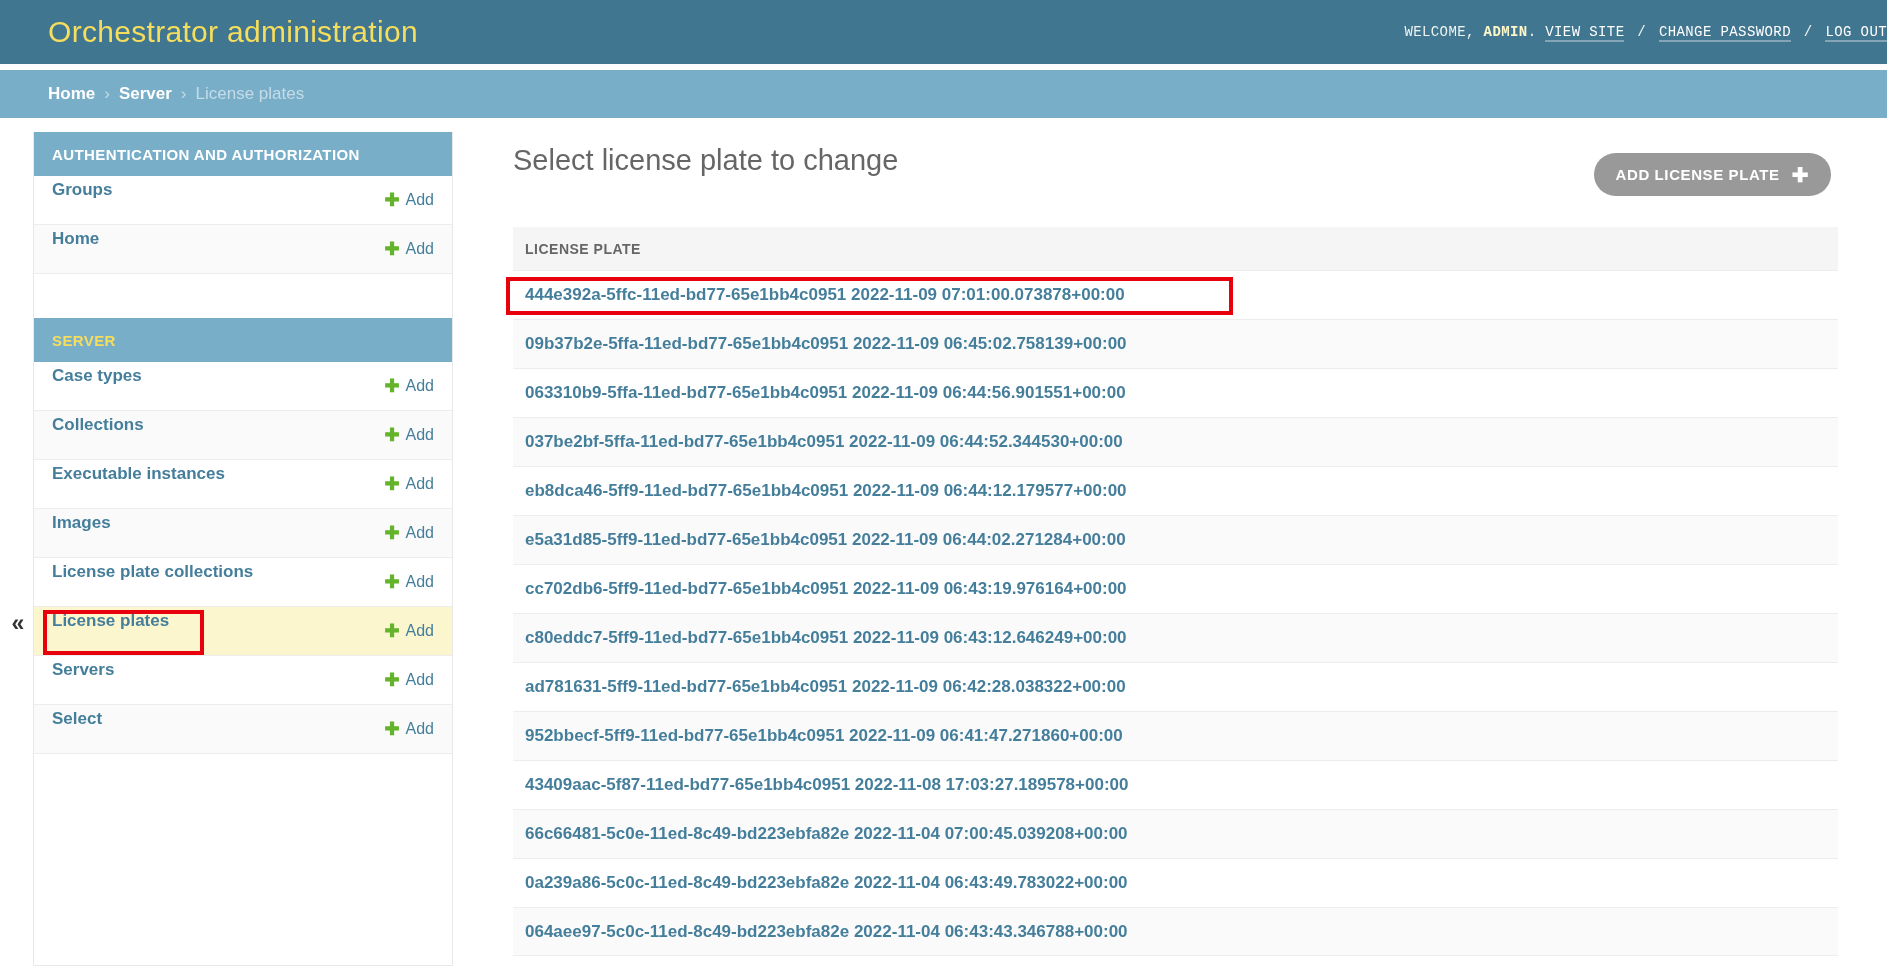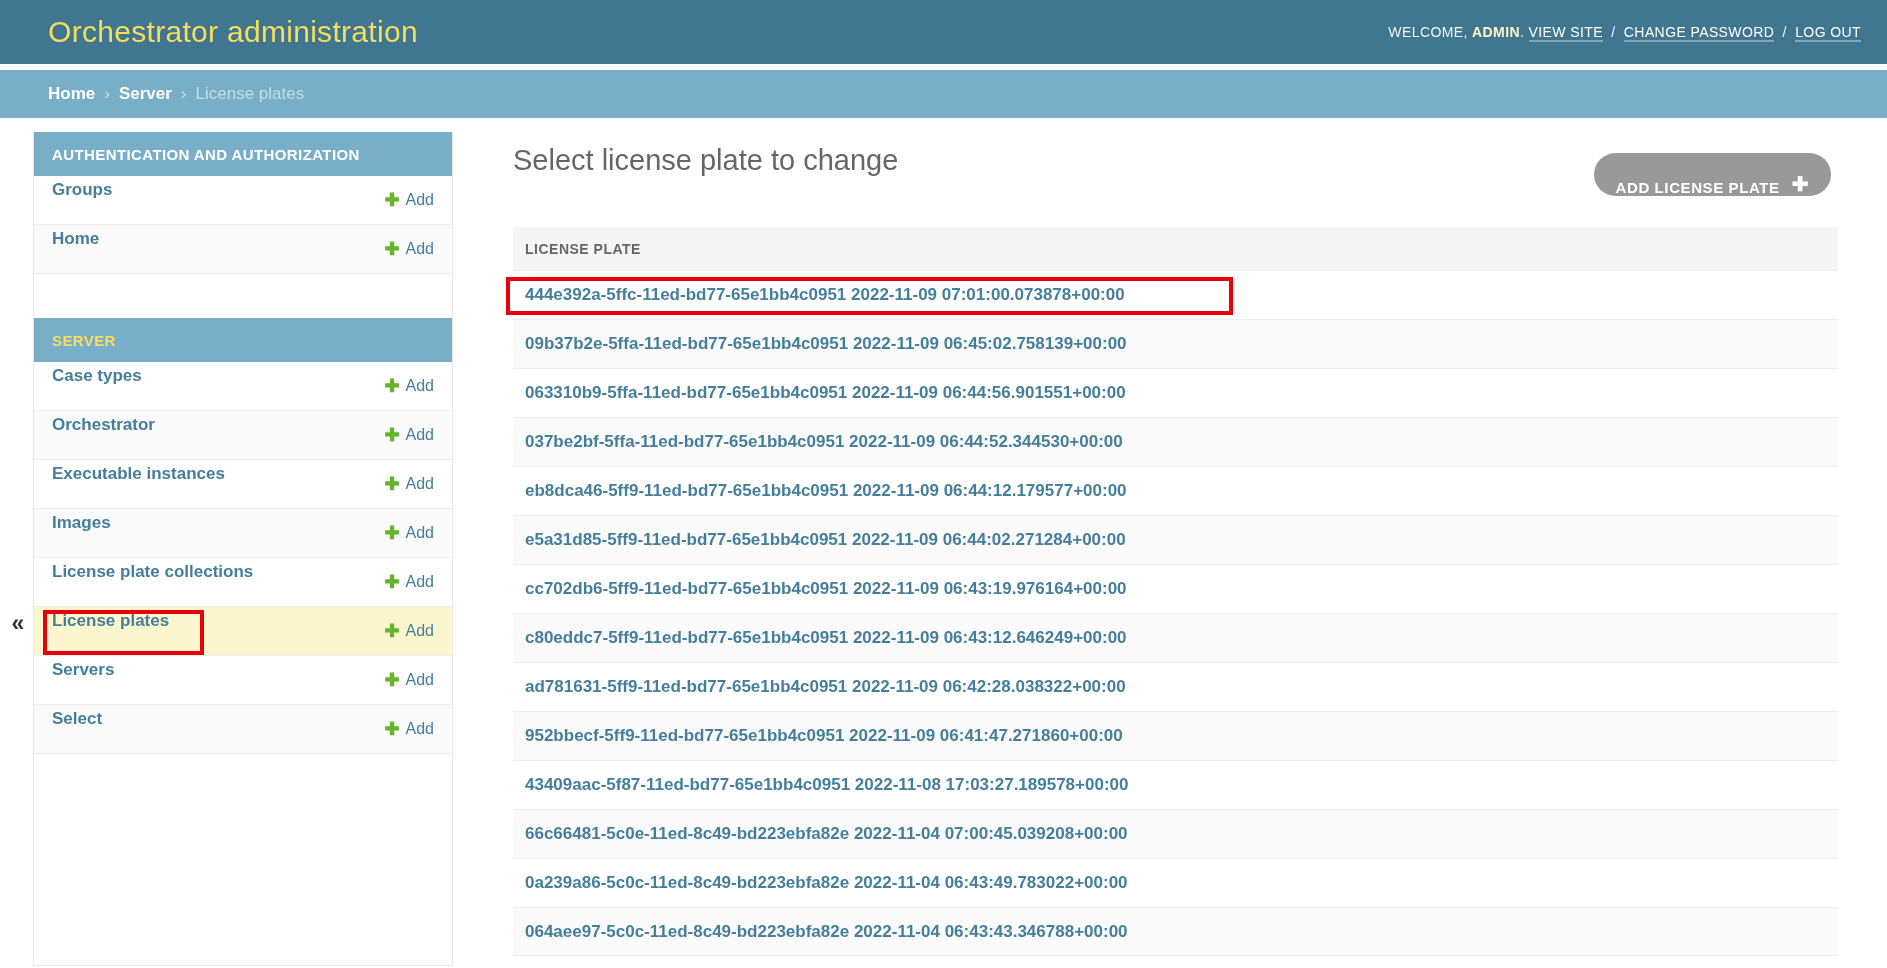--- a/index.html
+++ b/index.html
@@ -9,22 +9,22 @@
     --thead-bg:#f5f5f5; --border:#ededed; --heading:#666666; --crumb-muted:#c4dce8;
   }
   *{box-sizing:border-box; margin:0; padding:0;}
   html,body{width:1887px; height:968px; overflow:hidden; background:#fff;
     font-family:"Liberation Sans", sans-serif;}
 
   
   .hdr{position:absolute; left:0; top:0; width:1887px; height:64px;
     background:var(--header-bg); display:flex; align-items:center; justify-content:space-between;}
   .brand{margin-left:48px; font-size:30px; font-weight:400; color:var(--brand-yellow); letter-spacing:.3px;}
-  .user-tools{margin-right:26px; font-size:14px; color:rgba(255,255,250,.92);
-    letter-spacing:.4px; text-transform:uppercase; white-space:nowrap;}
+  .user-tools{font-size:14px; color:rgba(255,255,250,.92);
+    letter-spacing:.4px; text-transform:uppercase; white-space:nowrap;font-family:Liberation Mono, monospace;}
   .user-tools b{color:#fdf7c9;}
   .user-tools a{color:#fff; text-decoration:none; border-bottom:2px solid rgba(255,255,255,.35); cursor:pointer;}
   .ut-sep{margin:0 4px;}
 
   
   .crumbs{position:absolute; left:0; top:70px; width:1887px; height:48px;
     background:var(--accent); display:flex; align-items:center; padding-left:48px;
     font-size:17px; color:var(--crumb-muted);}
   .crumbs a{color:#fff; font-weight:700; text-decoration:none; cursor:pointer;}
   .crumb-sep{margin:0 9px; color:var(--crumb-muted);}
@@ -48,21 +48,21 @@
   .collapse-toggle{position:absolute; left:5px; top:608px; width:26px; height:30px;
     font-size:23px; font-weight:700; color:#333; background:none; border:none; cursor:pointer; line-height:30px;}
 
   
   .content{position:absolute; left:513px; top:118px; width:1325px;}
   .content-head{position:relative; height:109px;}
   .page-title{position:absolute; left:0; top:26px; font-size:29px; font-weight:400; color:var(--heading);}
   .object-tools{position:absolute; right:7px; top:35px;}
   .add-btn{height:43px; border:none; border-radius:22px; background:var(--button-bg);
     color:#fff; font-family:inherit; font-size:15px; font-weight:700; letter-spacing:.6px;
-    text-transform:uppercase; padding:0 22px; display:flex; align-items:flex-end; cursor:pointer;}
+    text-transform:uppercase; padding:0 22px; display:flex; align-items:center; cursor:pointer;}
   .add-btn .btn-plus{font-size:20px; font-weight:700; margin-left:12px;}
 
   .changelist{width:1325px;}
   .thead{height:43px; background:var(--thead-bg); display:flex; align-items:center;
     padding:0 12px; font-size:14px; font-weight:700; letter-spacing:.5px;
     text-transform:uppercase; color:#666;}
   .trow{height:49px; display:flex; align-items:center; padding:0 12px;
     border-top:1px solid var(--border); background:#fff;}
   .trow.alt{background:var(--stripe);}
   .trow:last-child{border-bottom:1px solid var(--border);}
@@ -119,21 +119,21 @@
     <div class="side-gap"></div>
     <div class="module-header current">SERVER</div>
     <div class="side-row">
       <a class="side-link">Case types</a>
       <a class="add-link">
         <span class="plus">✚</span>
         <span>Add</span>
       </a>
     </div>
     <div class="side-row alt">
-      <a class="side-link">Orchestrator</a>
+      <a class="side-link">Collections</a>
       <a class="add-link">
         <span class="plus">✚</span>
         <span>Add</span>
       </a>
     </div>
     <div class="side-row">
       <a class="side-link">Executable instances</a>
       <a class="add-link">
         <span class="plus">✚</span>
         <span>Add</span>

